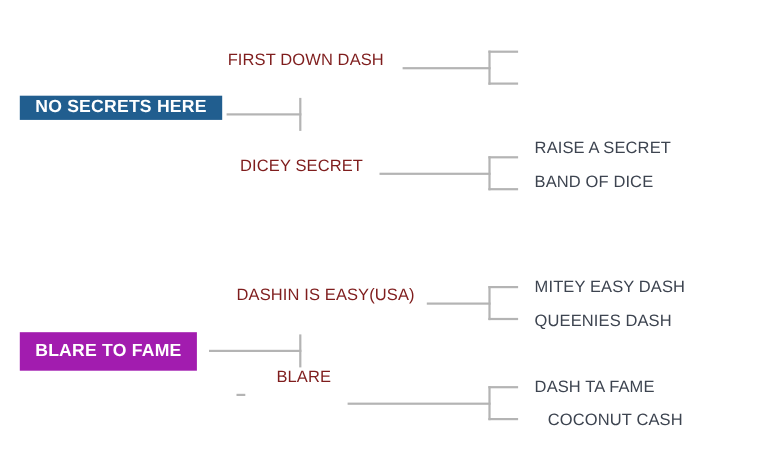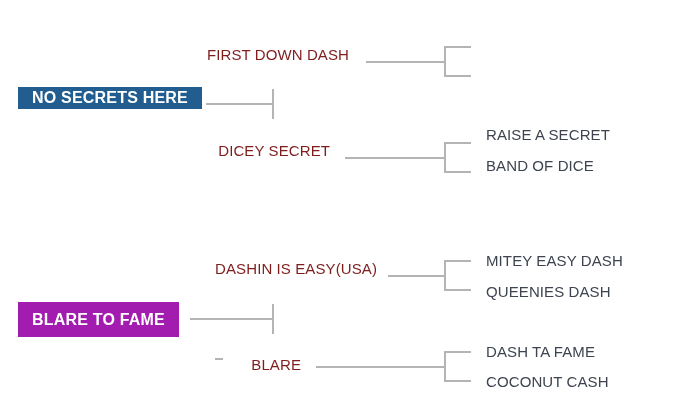--- a/index.html
+++ b/index.html
@@ -122,22 +122,22 @@
   <div class="hline" style="left:388px; top:71px; width:58px;"></div>
   <div class="vline" style="left:444px; top:56px; height:31px;"></div>
   <div class="hline" style="left:444px; top:56px; width:27px;"></div>
   <div class="hline" style="left:444px; top:85px; width:27px;"></div>
 
   <div class="leaf-label" style="top:48px;">MITEY EASY DASH</div>
   <div class="leaf-label" style="top:79px;">QUEENIES DASH</div>
 
   <div class="hline" style="left:215px; top:154px; width:8px;"></div>
 
-  <div class="node-label right-aligned" style="left:0px; top:152px; width:301px;">BLARE</div>
+  <div class="node-label right-aligned" style="left:0px; top:130px; width:301px;">BLARE</div>
 
   <div class="hline" style="left:316px; top:162px; width:130px;"></div>
   <div class="vline" style="left:444px; top:147px; height:31px;"></div>
   <div class="hline" style="left:444px; top:147px; width:27px;"></div>
   <div class="hline" style="left:444px; top:176px; width:27px;"></div>
 
   <div class="leaf-label" style="top:139px;">DASH TA FAME</div>
-  <div class="leaf-label" style="top:169px;">COCONUT CASH</div>
+  <div class="leaf-label" style="top:169px;margin-left:12px;">COCONUT CASH</div>
 </div>
 
 </body></html>

